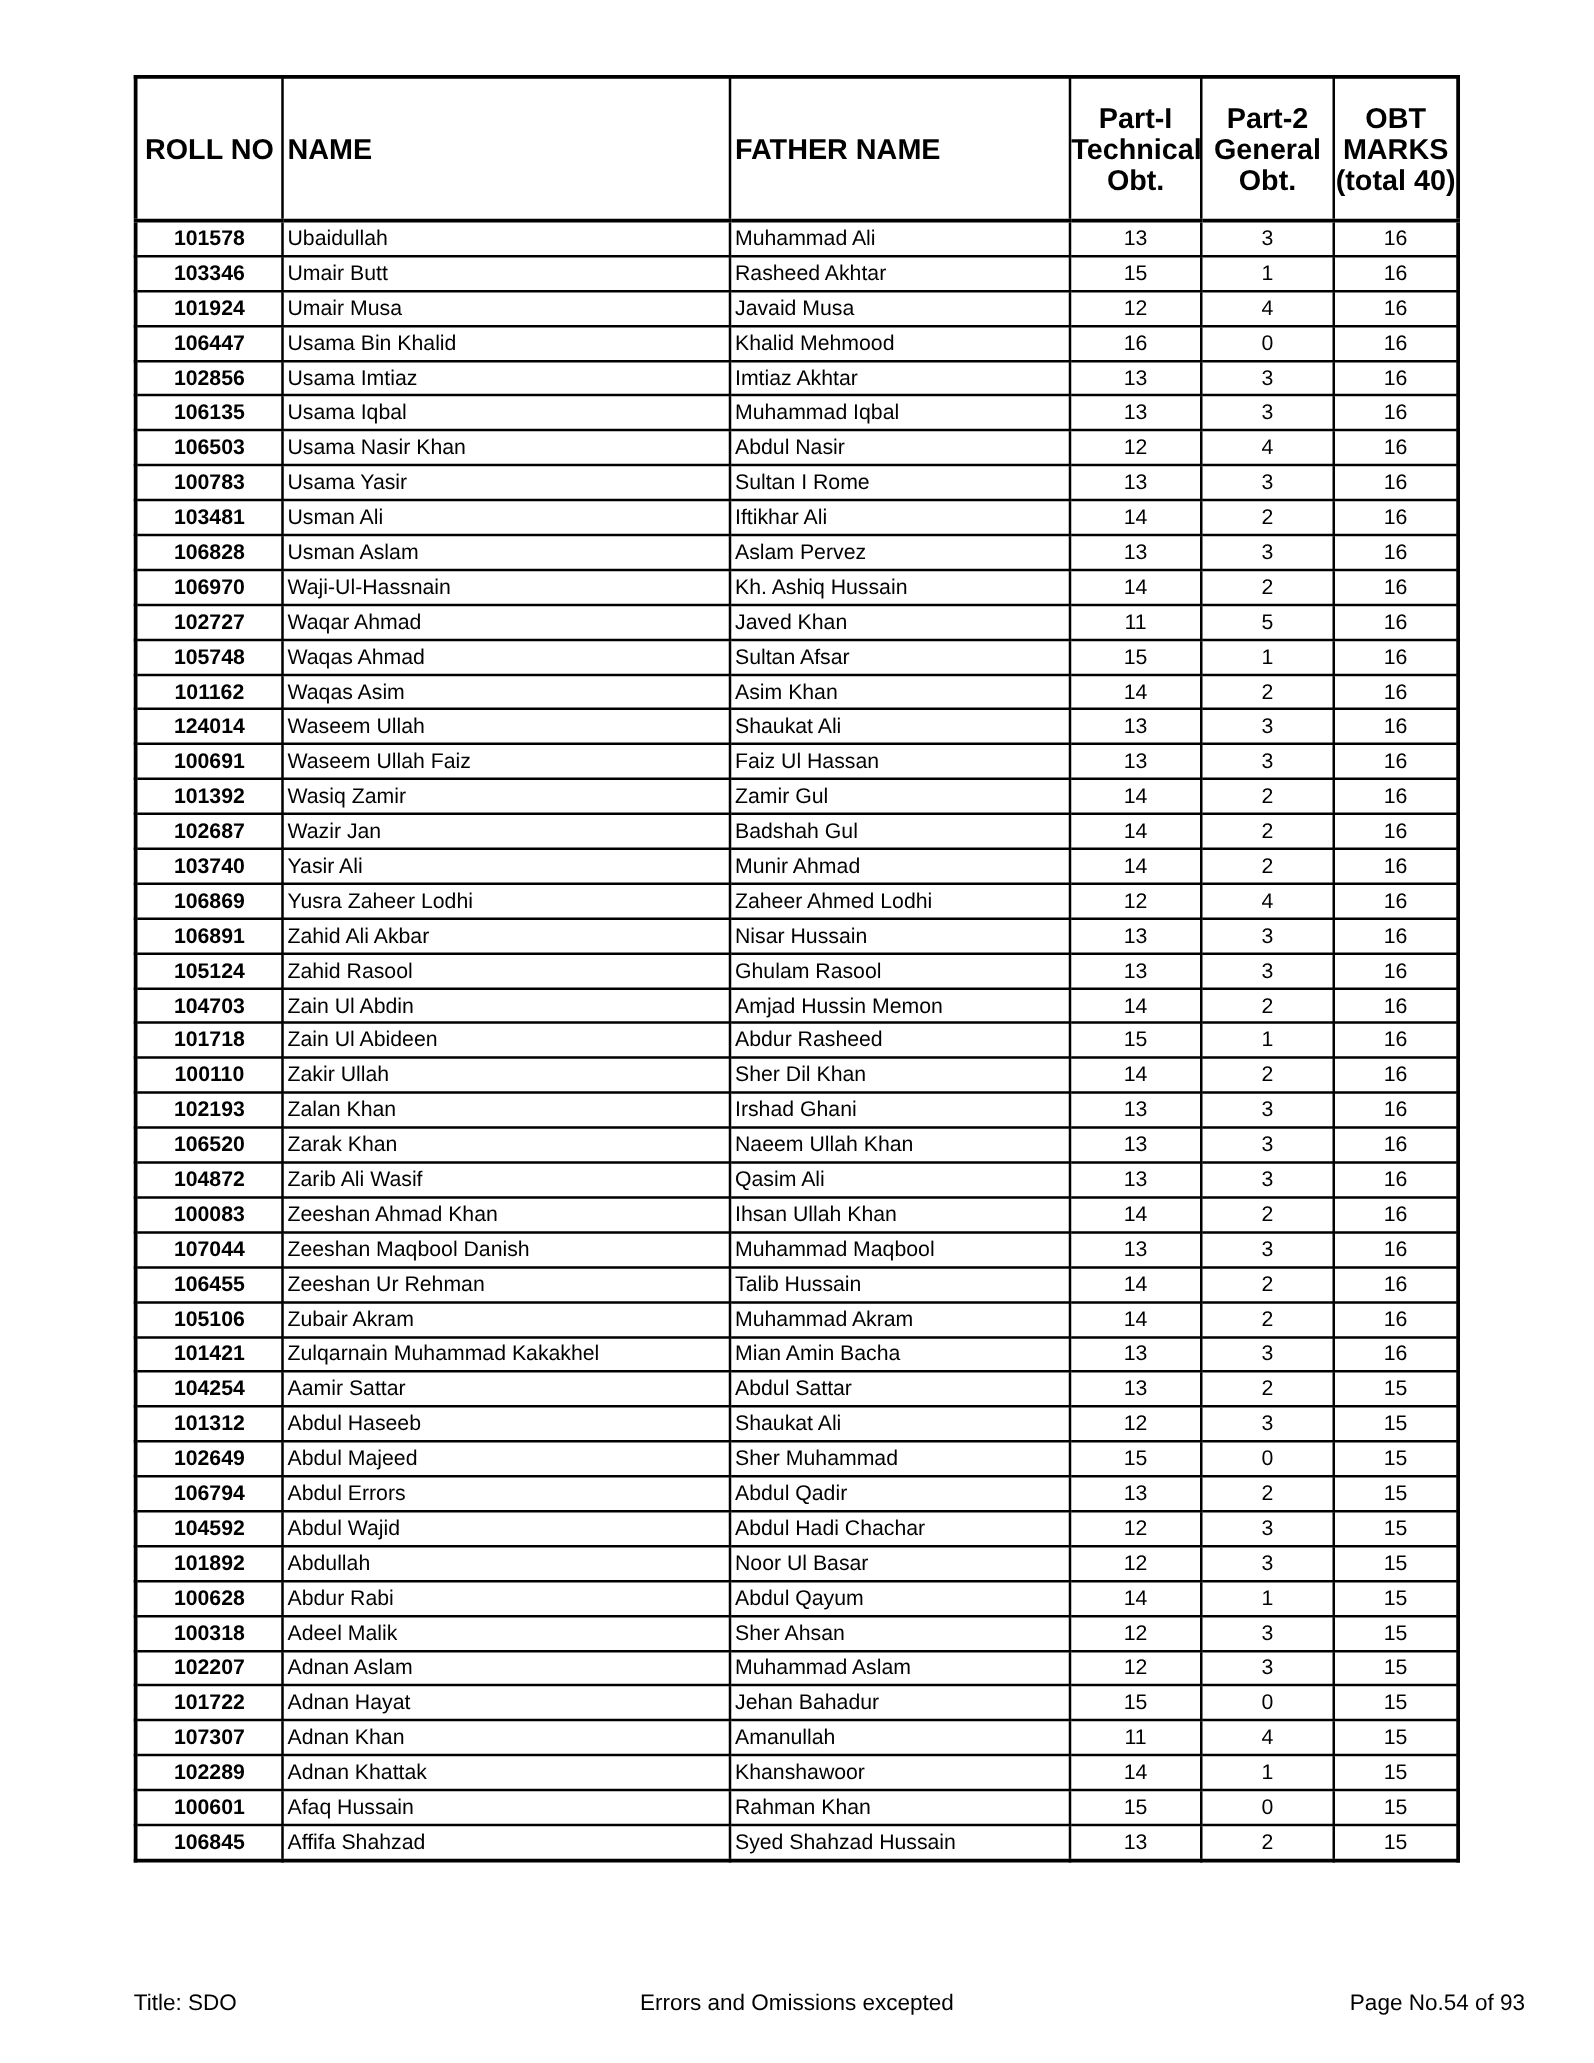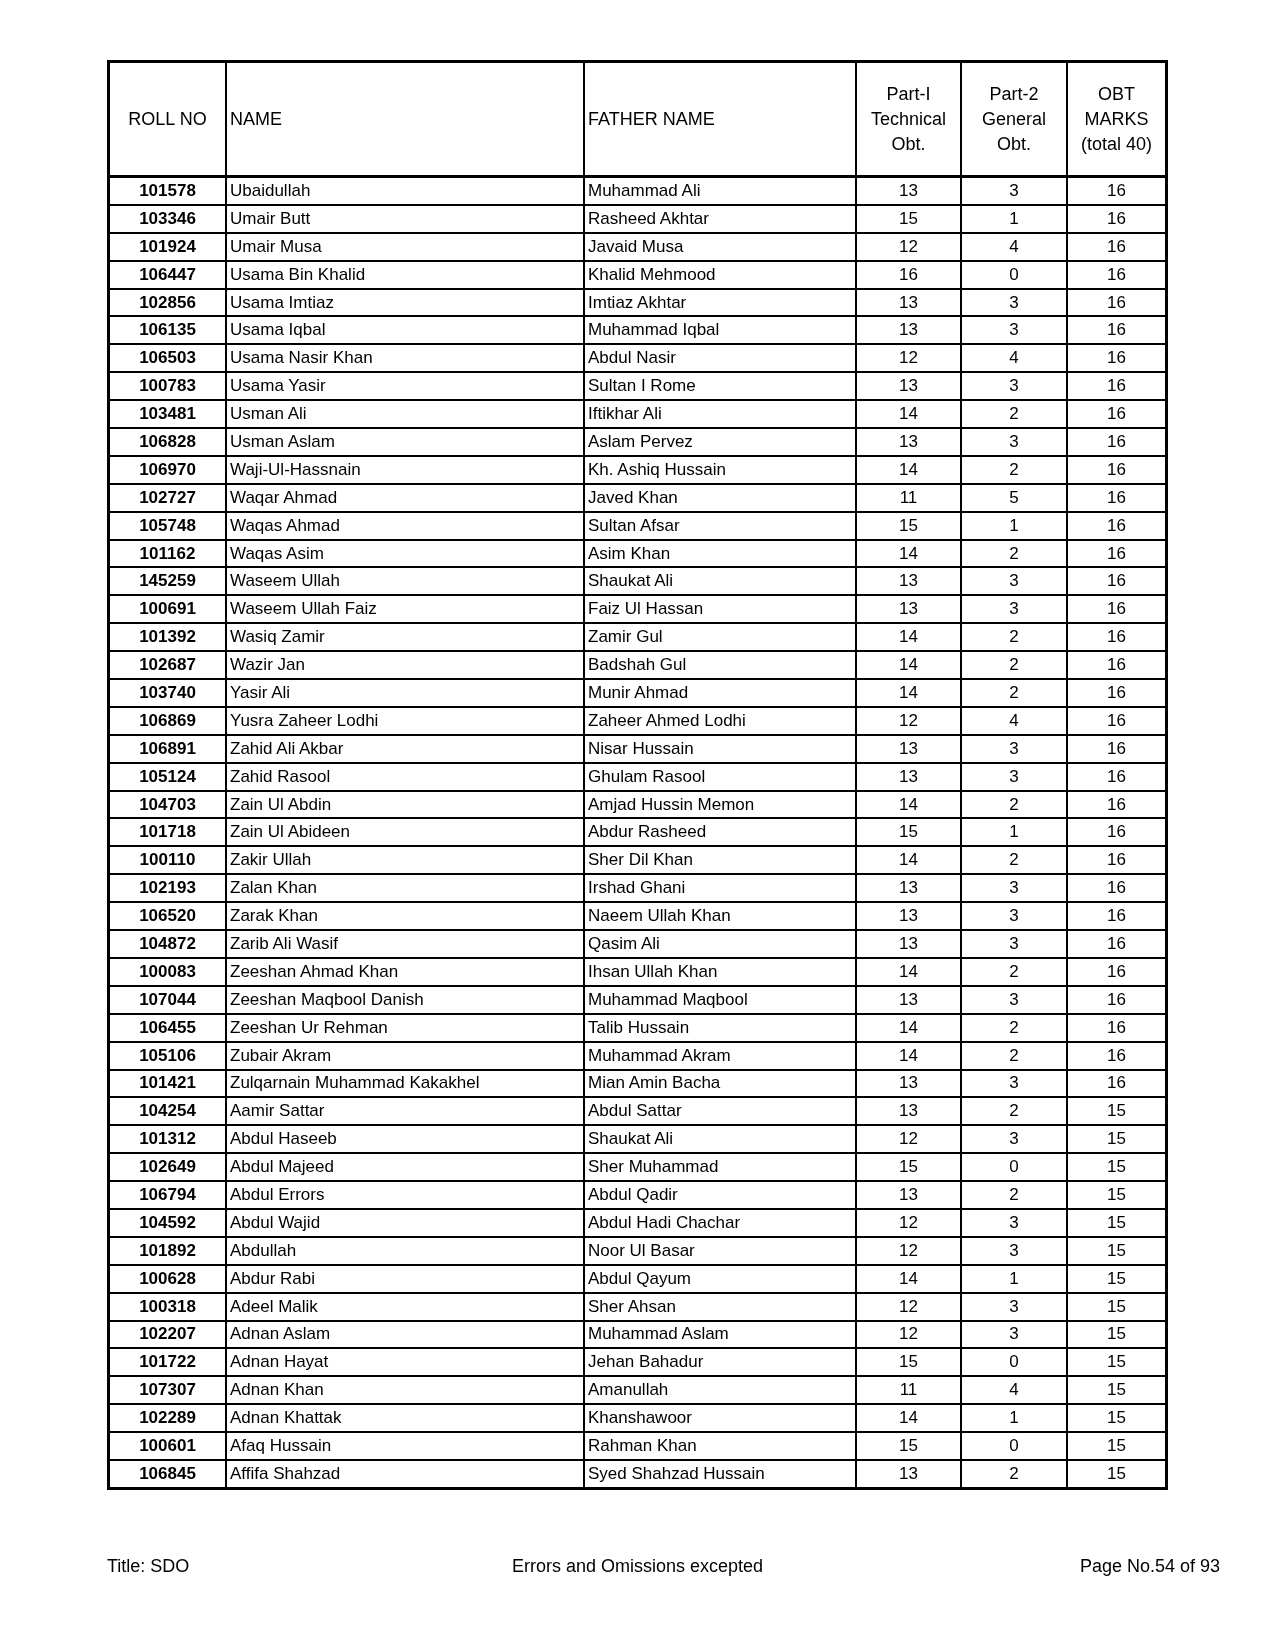--- a/index.html
+++ b/index.html
@@ -8,33 +8,33 @@
   table.results {
     position:absolute; left:107px; top:60px; width:1051px;
     border-collapse:collapse; table-layout:fixed;
     border:3px solid #000;
   }
   table.results th, table.results td {
     border-left:2px solid #000; border-right:2px solid #000;
     padding:0; font-size:17px; line-height:18px;
   }
   table.results thead th {
-    height:112px; font-weight:normal; font-size:18px; line-height:25px;
+    height:112px; font-weight:bold; font-size:23px; line-height:25px;
     border-bottom:3px solid #000; vertical-align:middle;
   }
   table.results tbody td { height:25.9px; border-bottom:2.2px solid #000; vertical-align:middle; }
   .c-roll { width:115px; text-align:center; font-weight:bold; }
   .c-name { width:353px; text-align:left; padding-left:3px !important; }
   .c-father { width:267px; text-align:left; padding-left:3px !important; }
   .c-p1 { width:103px; text-align:center; }
   .c-p2 { width:104px; text-align:center; }
   .c-obt { width:97px; text-align:center; }
   th.c-name, th.c-father { text-align:left;margin-left:46px; }
   th.c-roll { text-align:center; }
-  .footer { position:absolute; top:1556px; font-size:18px; }
+  .footer { position:absolute; top:1592px; font-size:18px; }
   .f-left { left:107px; }
   .f-center { left:0; width:1275px; text-align:center; }
   .f-right { right:55px; }
 </style>
 </head>
 <body>
 
 <div class="page">
   <table class="results">
     <thead>
@@ -166,21 +166,21 @@
         </tr>
         <tr>
           <td class="c-roll">101162</td>
           <td class="c-name">Waqas Asim</td>
           <td class="c-father">Asim Khan</td>
           <td class="c-p1">14</td>
           <td class="c-p2">2</td>
           <td class="c-obt">16</td>
         </tr>
         <tr>
-          <td class="c-roll">145259</td>
+          <td class="c-roll">124014</td>
           <td class="c-name">Waseem Ullah</td>
           <td class="c-father">Shaukat Ali</td>
           <td class="c-p1">13</td>
           <td class="c-p2">3</td>
           <td class="c-obt">16</td>
         </tr>
         <tr>
           <td class="c-roll">100691</td>
           <td class="c-name">Waseem Ullah Faiz</td>
           <td class="c-father">Faiz Ul Hassan</td>

